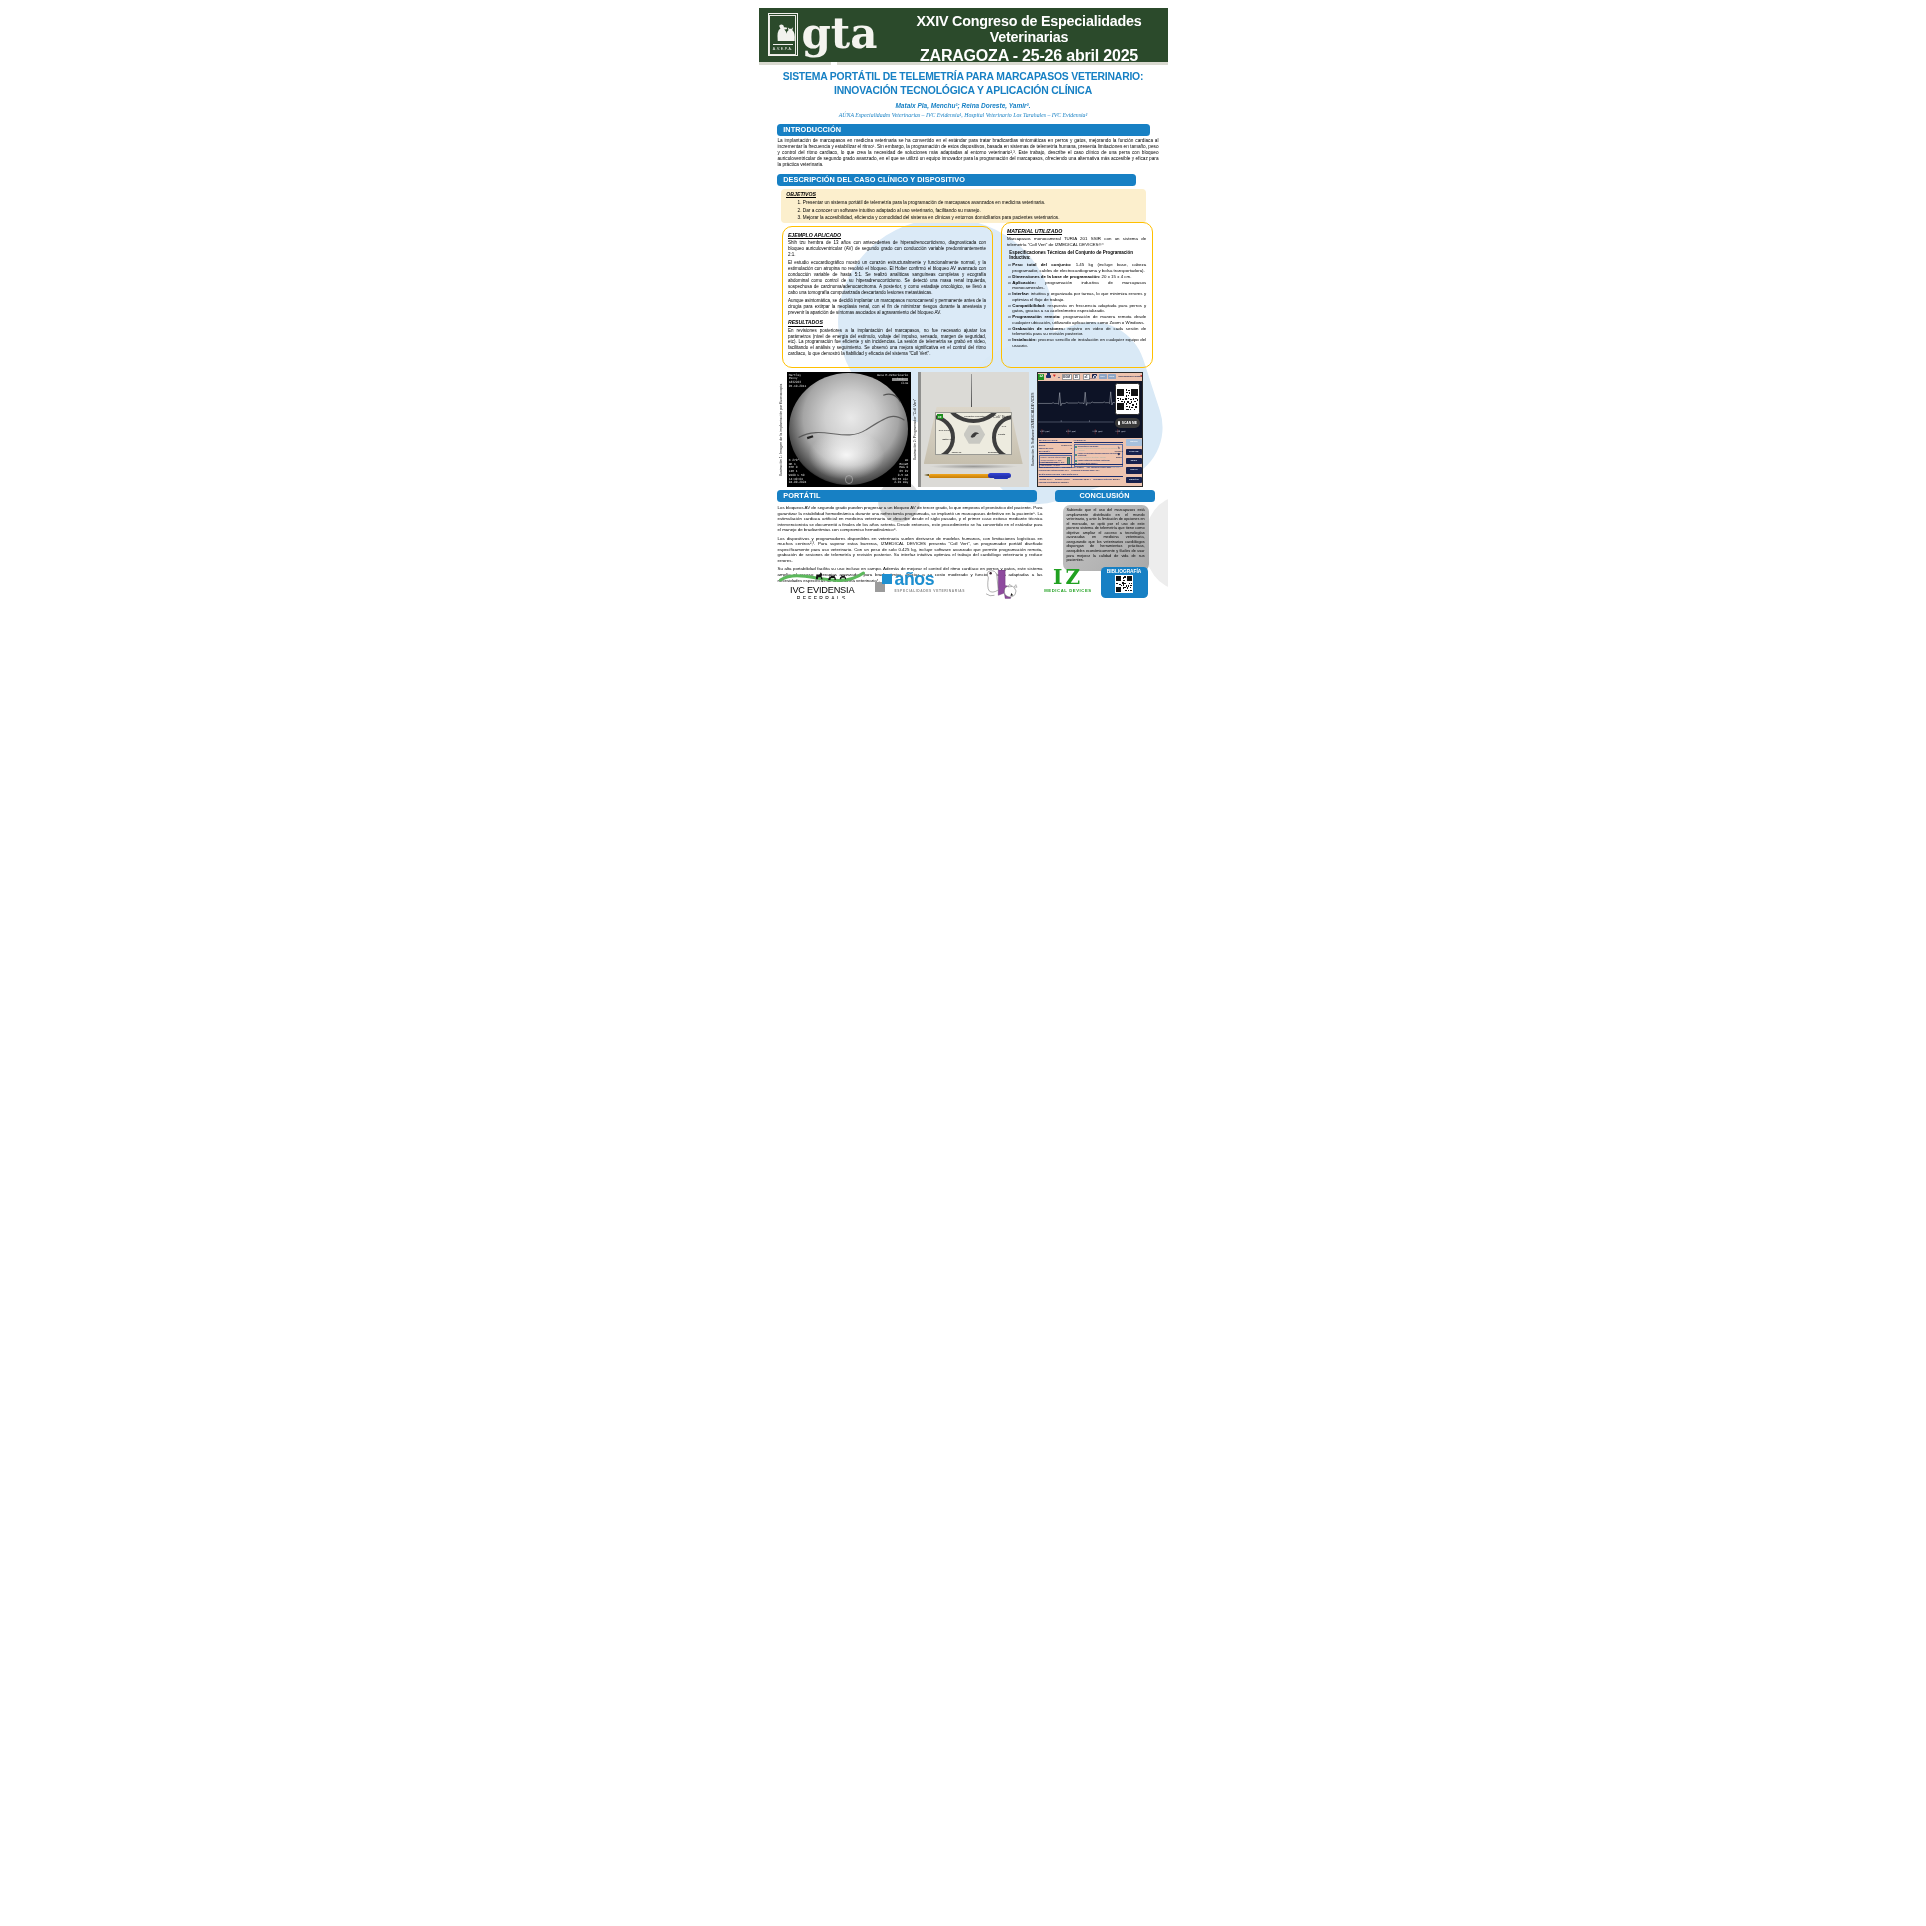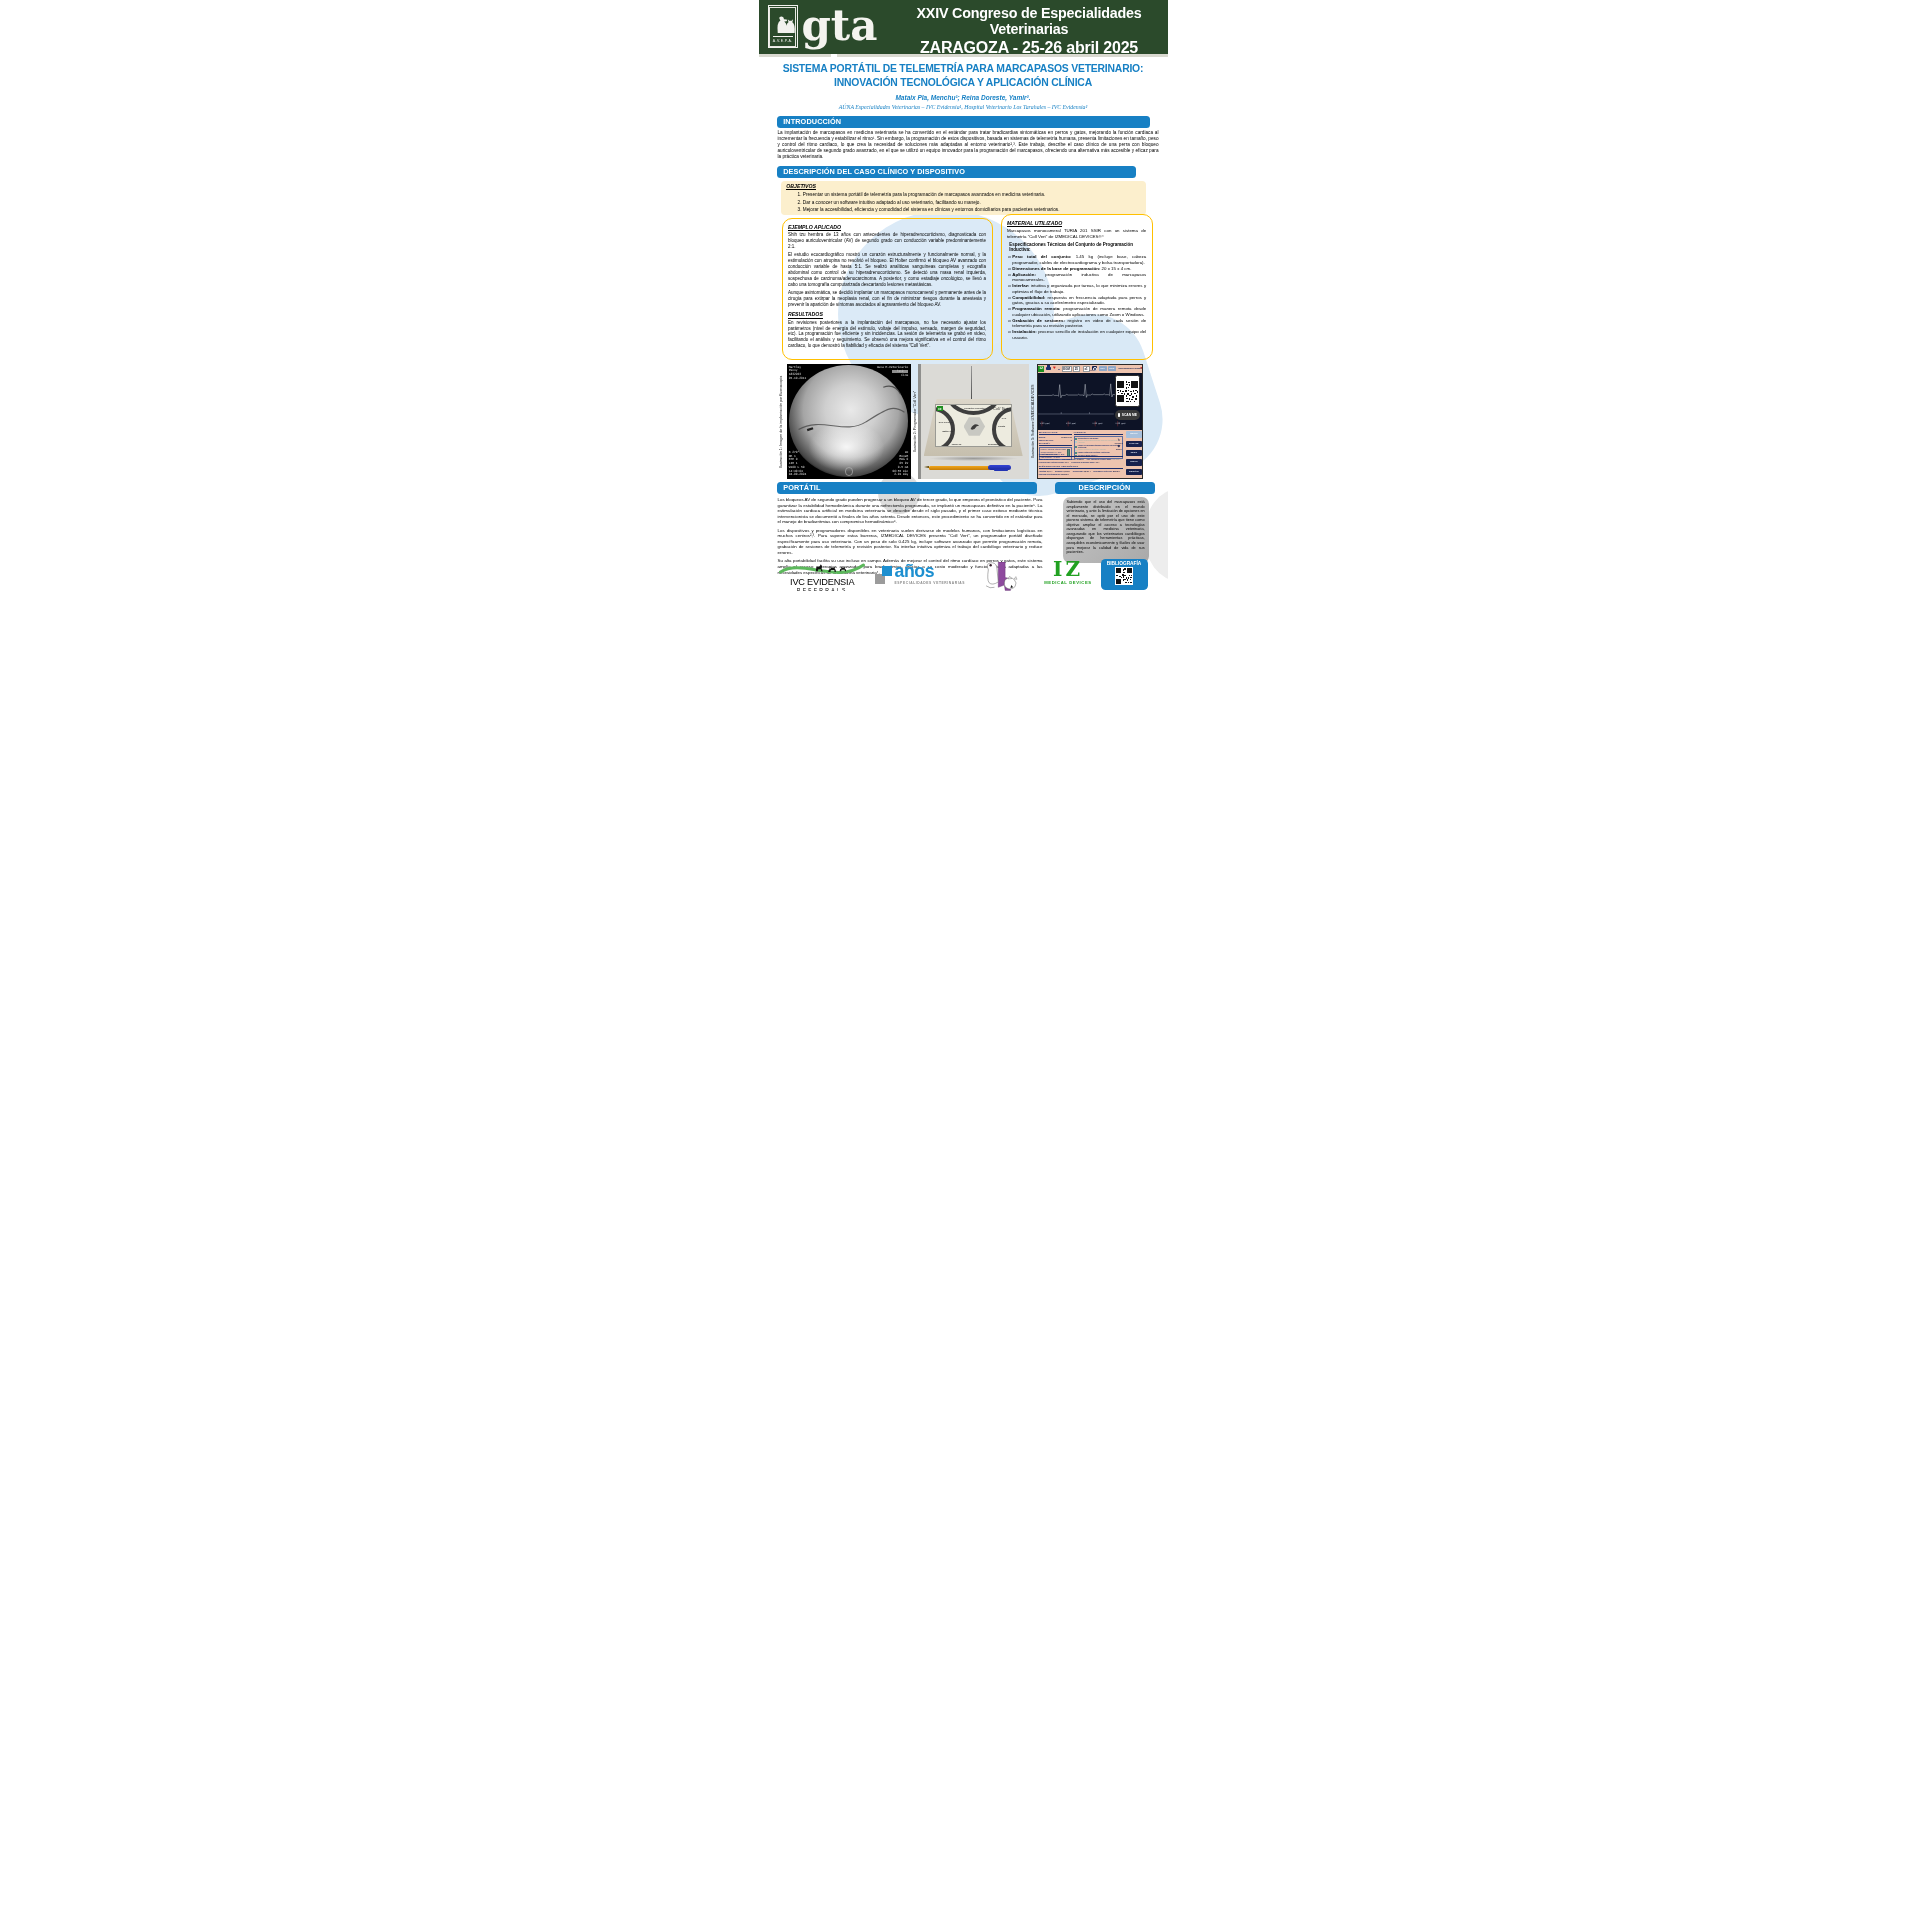--- a/index.html
+++ b/index.html
@@ -1,18 +1,18 @@
 <!DOCTYPE html>
 <html style="font-size:6.2px"><head>
 <meta charset="utf-8">
 <style>
   * { margin:0; padding:0; box-sizing:border-box; }
   html,body { background:#fff; }
   body { font-family:"Liberation Sans","DejaVu Sans",sans-serif; }
-  .poster { position:relative; width:409px; height:591px; background:#fff; overflow:hidden; margin:0 auto; }
+  .poster { position:relative; width:409px; height:591px; background:#fff; overflow:hidden; margin:8px auto; }
   .abs { position:absolute; }
 
   
   .wm { position:absolute; z-index:0; }
   .wm-blue1 { left:79px; top:210px; width:216px; height:208px; border-radius:50%; background:#dbeaf7; }
   .wm-blue2 { left:216px; top:324px; width:181px; height:162px; border-radius:54px; background:#d9e9f6; transform:rotate(-18deg); }
   .wm-gray-disc { left:119px; top:472px; width:42px; height:42px; border-radius:50%; background:#dcdcdc; }
   .wm-gray-br { left:385px; top:489px; width:69px; height:92px; border-radius:50%; background:#ededed; }
 
   
@@ -482,21 +482,21 @@
         <div class="sw-btn light">INICIO</div>
         <div class="sw-btn">PARAM</div>
         <div class="sw-btn">TEST</div>
         <div class="sw-btn">HISTO</div>
         <div class="sw-btn">SESIÓN</div>
       </div>
     </div>
   </div>
 
   <div class="abs bar bar-disc">PORTÁTIL</div>
-  <div class="abs bar bar-conc">DESCRIPCIÓN</div>
+  <div class="abs bar bar-conc">CONCLUSIÓN</div>
 
   <div class="abs body-txt disc-txt">
     <p>Los bloqueos AV de segundo grado pueden progresar a un bloqueo AV de tercer grado, lo que empeora el pronóstico del paciente. Para garantizar la estabilidad hemodinámica durante una nefrectomía programada, se implantó un marcapasos definitivo en la paciente⁵. La estimulación cardiaca artificial en medicina veterinaria se describe desde el siglo pasado, y el primer caso exitoso mediante técnica intervencionista se documentó a finales de los años setenta. Desde entonces, este procedimiento se ha convertido en el estándar para el manejo de bradiarritmias con compromiso hemodinámico⁶.</p>
     <p>Los dispositivos y programadores disponibles en veterinaria suelen derivarse de modelos humanos, con limitaciones logísticas en muchos centros²,³. Para superar estas barreras, IZMEDICAL DEVICES presenta "Coll Vert", un programador portátil diseñado específicamente para uso veterinario. Con un peso de solo 0.425 kg, incluye software avanzado que permite programación remota, grabación de sesiones de telemetría y revisión posterior. Su interfaz intuitiva optimiza el trabajo del cardiólogo veterinario y reduce errores.</p>
     <p>Su alta portabilidad facilita su uso incluso en campo. Además de mejorar el control del ritmo cardíaco en perros y gatos, este sistema amplía el acceso a terapias avanzadas para bradiarritmias, gracias a su costo moderado y funcionalidades adaptadas a las necesidades específicas de la medicina veterinaria⁴.</p>
   </div>
   <div class="abs body-txt conc-box">Sabiendo que el uso del marcapasos está ampliamente distribuido en el mundo veterinario, y ante la limitación de opciones en el mercado, se optó por el uso de este pionero sistema de telemetría que tiene como objetivo ampliar el acceso a tecnologías avanzadas en medicina veterinaria, asegurando que los veterinarios cardiólogos dispongan de herramientas prácticas, asequibles económicamente y fáciles de usar para mejorar la calidad de vida de sus pacientes.</div>
 
   <div class="abs ft-ivc">
     <svg width="86" height="15.4" viewBox="0 0 224 40">

